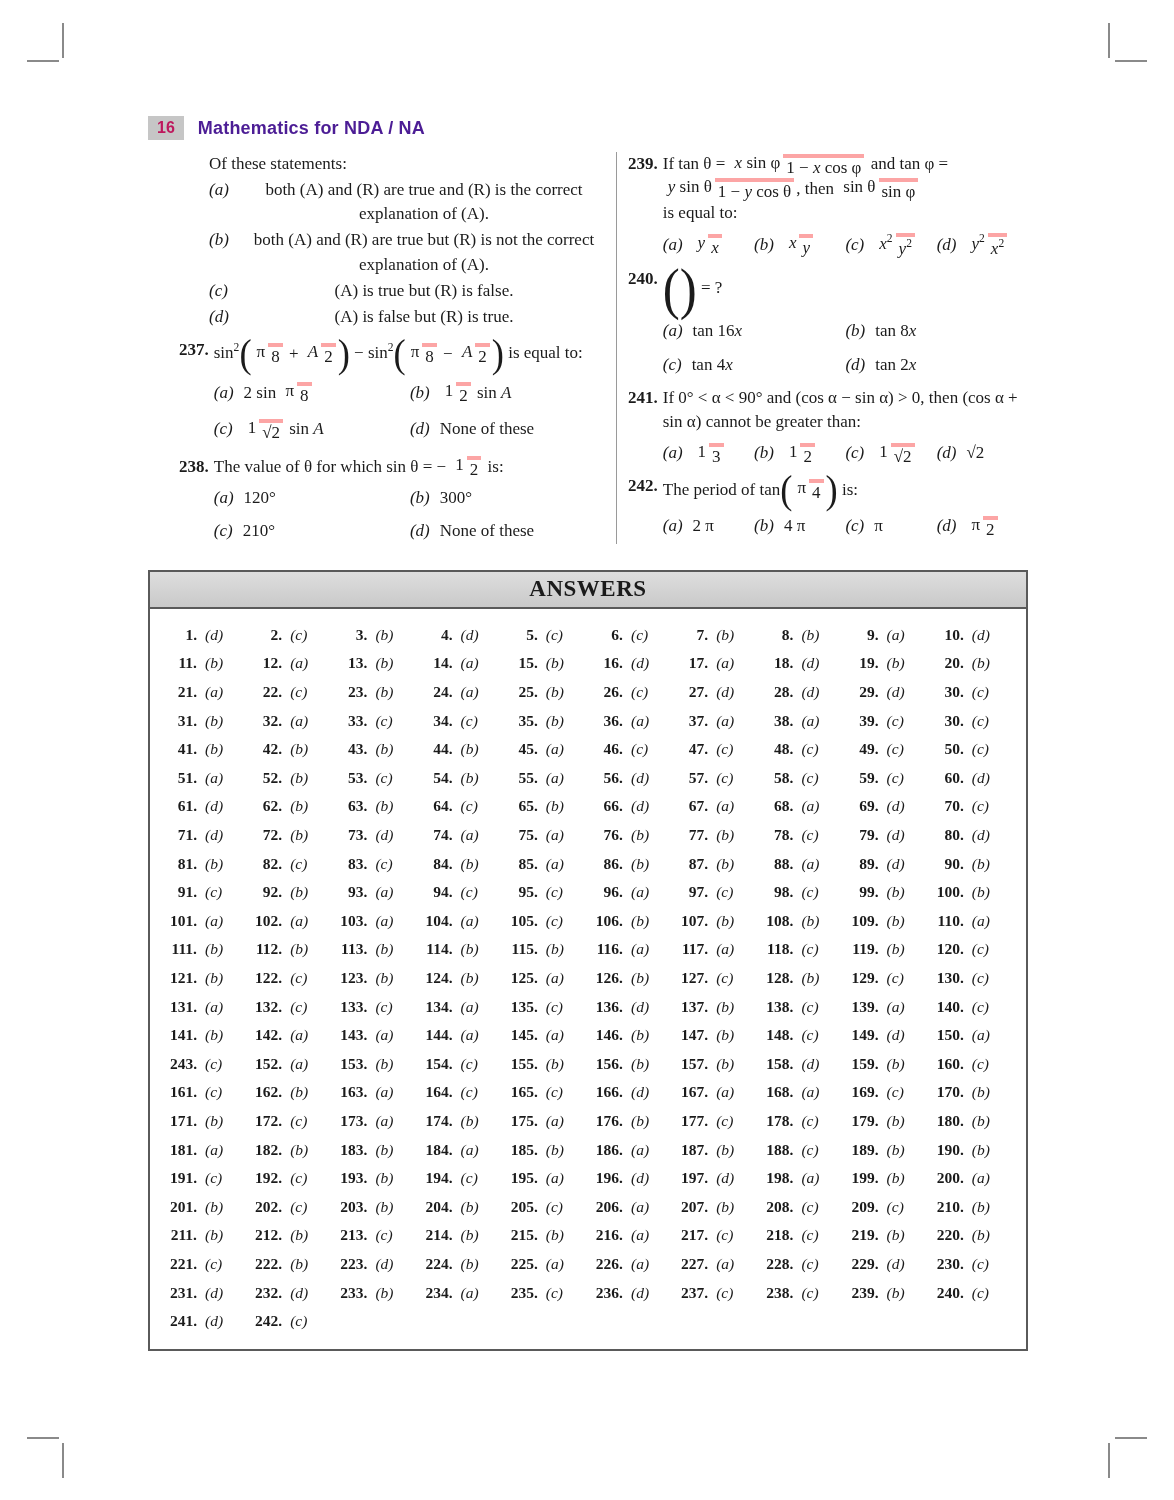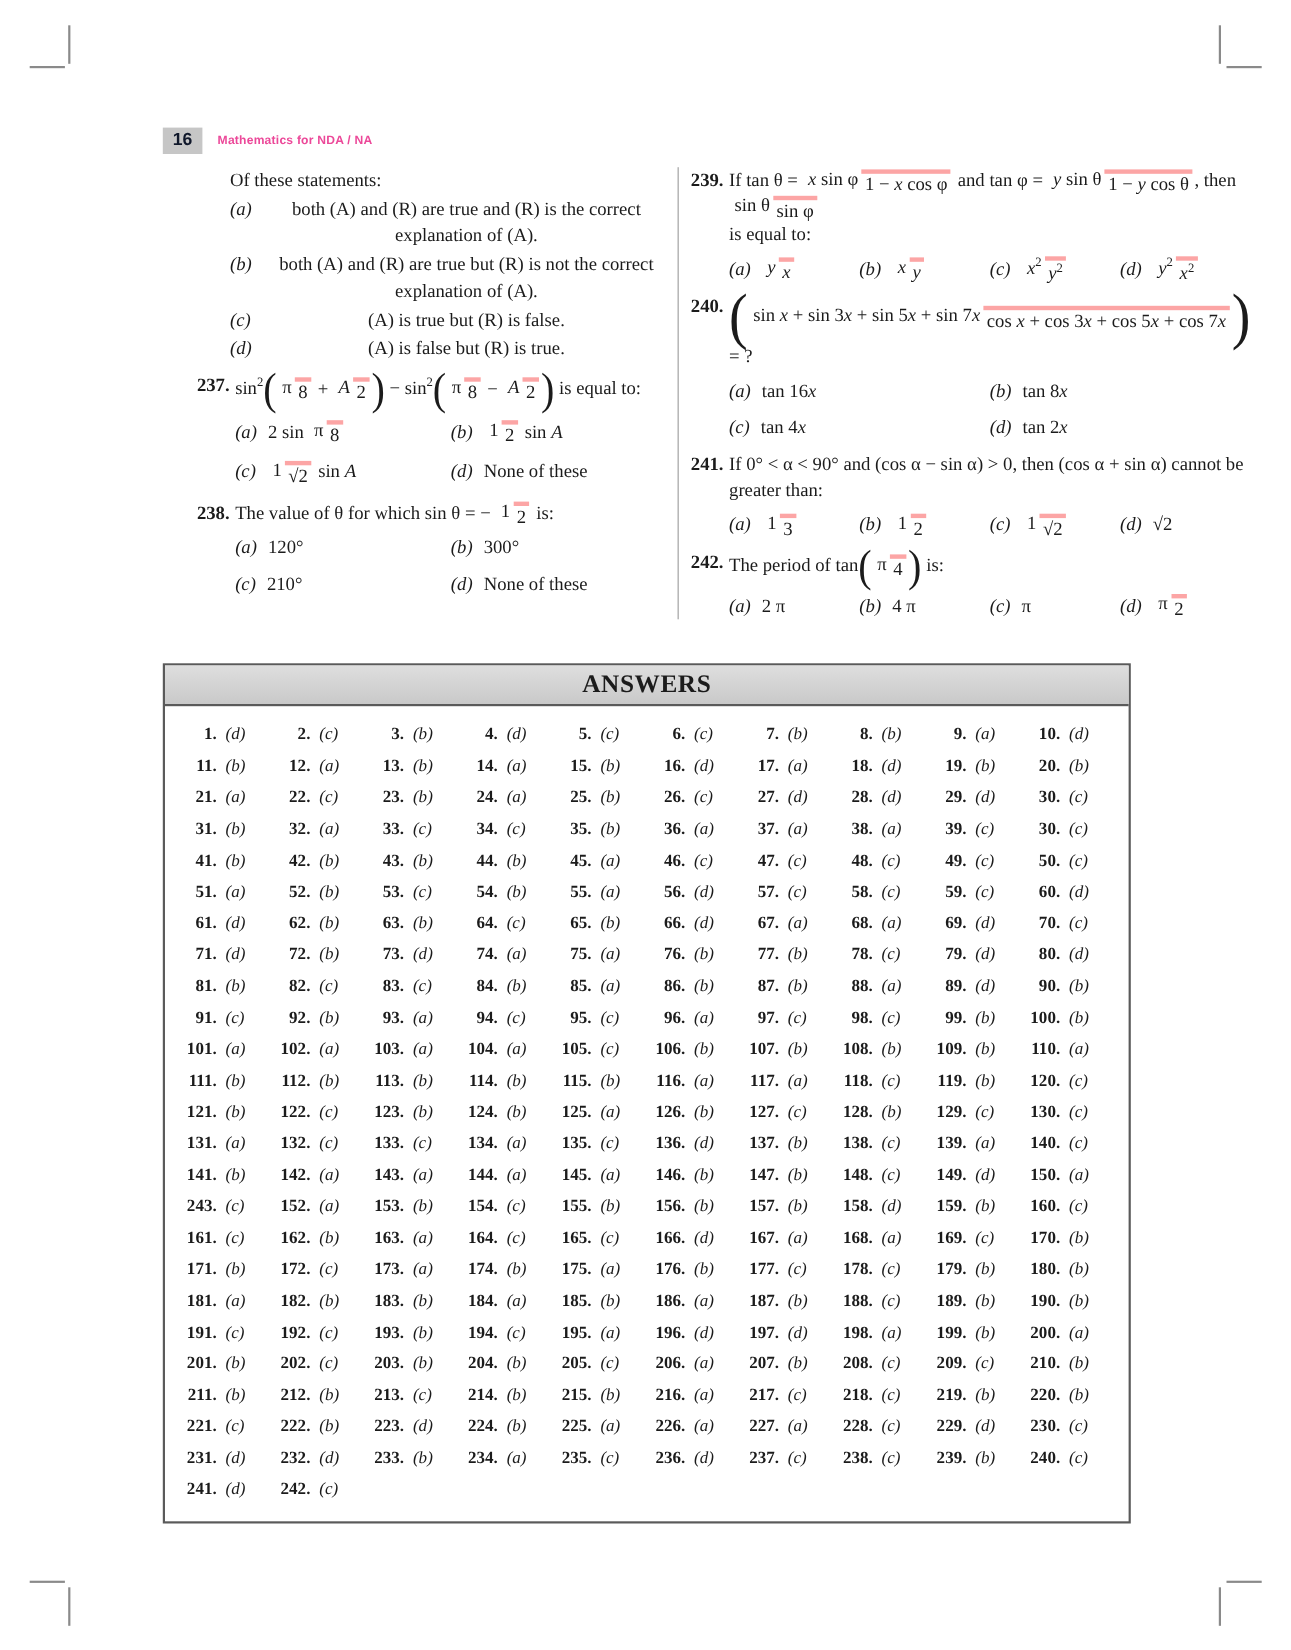--- a/index.html
+++ b/index.html
@@ -8,23 +8,23 @@
     position:relative; width:1174px; height:1500px; background:#ffffff;
     font-family:"Liberation Serif", serif; color:#1b1b1b; overflow:hidden;
   }
   .crop { position:absolute; background:#8a8a8a; }
 
   .content { position:absolute; left:148px; top:116px; width:880px; }
 
   
   .pagehead { display:flex; align-items:center; gap:14px; margin-bottom:12px;
     font-family:"Liberation Sans", sans-serif; }
-  .pagenum { background:#c6c6c6; color:#0f172a; font-weight:bold; font-size:16px;
+  .pagenum { background:#c6c6c6; color:#be185d; font-weight:bold; font-size:16px;
     padding:3px 9px; display:inline-block; }
-  .booktitle { font-weight:bold; font-size:11px; letter-spacing:0.2px; color:#ec4899; }
+  .booktitle { font-weight:bold; font-size:18px; letter-spacing:0.2px; color:#4c1d95; }
 
   
   .cols { display:flex; font-size:17px; line-height:1.42;margin-left:31px; }
   .col.left  { width:438px; flex:none; border-right:1px solid #9a9a9a; padding-right:10px; }
   .col.right { flex:1; padding-left:11px; }
 
   .intro { margin-left:30px; margin-bottom:2px; }
   .stmt { display:flex; margin-left:30px; margin-top:2px; }
   .stmt-label { flex:none; width:33px; font-style:italic; }
   .stmt-text { flex:1;text-align:center; }
@@ -42,21 +42,21 @@
     vertical-align:middle; margin:0 2px; line-height:1.05; }
   .fnum { display:block; padding:0 3px 1px; }
   .fden { display:block; border-top:4px solid #fca5a5; padding:1px 3px 0; }
   .paren { display:inline-flex; align-items:center; vertical-align:middle; }
   .psym { font-size:2.15em; font-weight:300; line-height:0.9; transform:scaleY(1.12); }
   .paren.big .psym { font-size:3.0em; }
   .pbody { display:inline-flex; align-items:center; white-space:pre; }
   .qtext { white-space:pre-wrap; }
 
   
-  .answers { margin-top:40px; border:2px solid #5a5a5a; }
+  .answers { margin-top:26px; border:2px solid #5a5a5a; }
   .answers-title { text-align:center; font-weight:bold; font-size:23px;
     letter-spacing:0.5px; padding:4px 0 5px;
     background:linear-gradient(#dedede,#c9c9c9); border-bottom:2px solid #5a5a5a; }
   .answers-grid { display:grid; grid-template-columns:repeat(10,1fr);
     padding:12px 14px 14px 10px; font-size:15.5px; }
   .acell { display:flex; align-items:center; height:28.6px; }
   .anum { width:37px; text-align:right; font-weight:bold; flex:none; }
   .alet { margin-left:8px; font-style:italic; }
 </style>
 </head>
@@ -198,21 +198,21 @@
                       <span class="fden"><i>x</i><sup>2</sup></span>
                     </span></span>
                 </div>
               </div>
           </div>
         </div>
 
         <div class="question">
           <span class="qnum">240.</span>
           <div class="qbody">
-            <span class="qtext"><span class="paren big"><span class="psym">(</span><span class="pbody"><span class="frac"><span class="fnum">sin <i>x</i> + sin 3<i>x</i> + sin 5<i>x</i> + sin 7<i>x</i></span><span class="fden">cos <i>x</i> + cos 3<i>x</i> + cos 5<i>x</i> + cos 7<i>x</i></span></span></span><span class="psym">)</span></span> = ?</span>
+            <span class="qtext"><span class="paren big"><span class="psym">(</span><span class="psym">)</span></span> = ?</span>
             <div class="opts" style="grid-template-columns: repeat(2, 1fr);">
                 <div class="opt">
                   <span class="opt-label">(a)</span>
                   <span class="opt-body">tan 16<i>x</i></span>
                 </div>
                 <div class="opt">
                   <span class="opt-label">(b)</span>
                   <span class="opt-body">tan 8<i>x</i></span>
                 </div>
                 <div class="opt">

